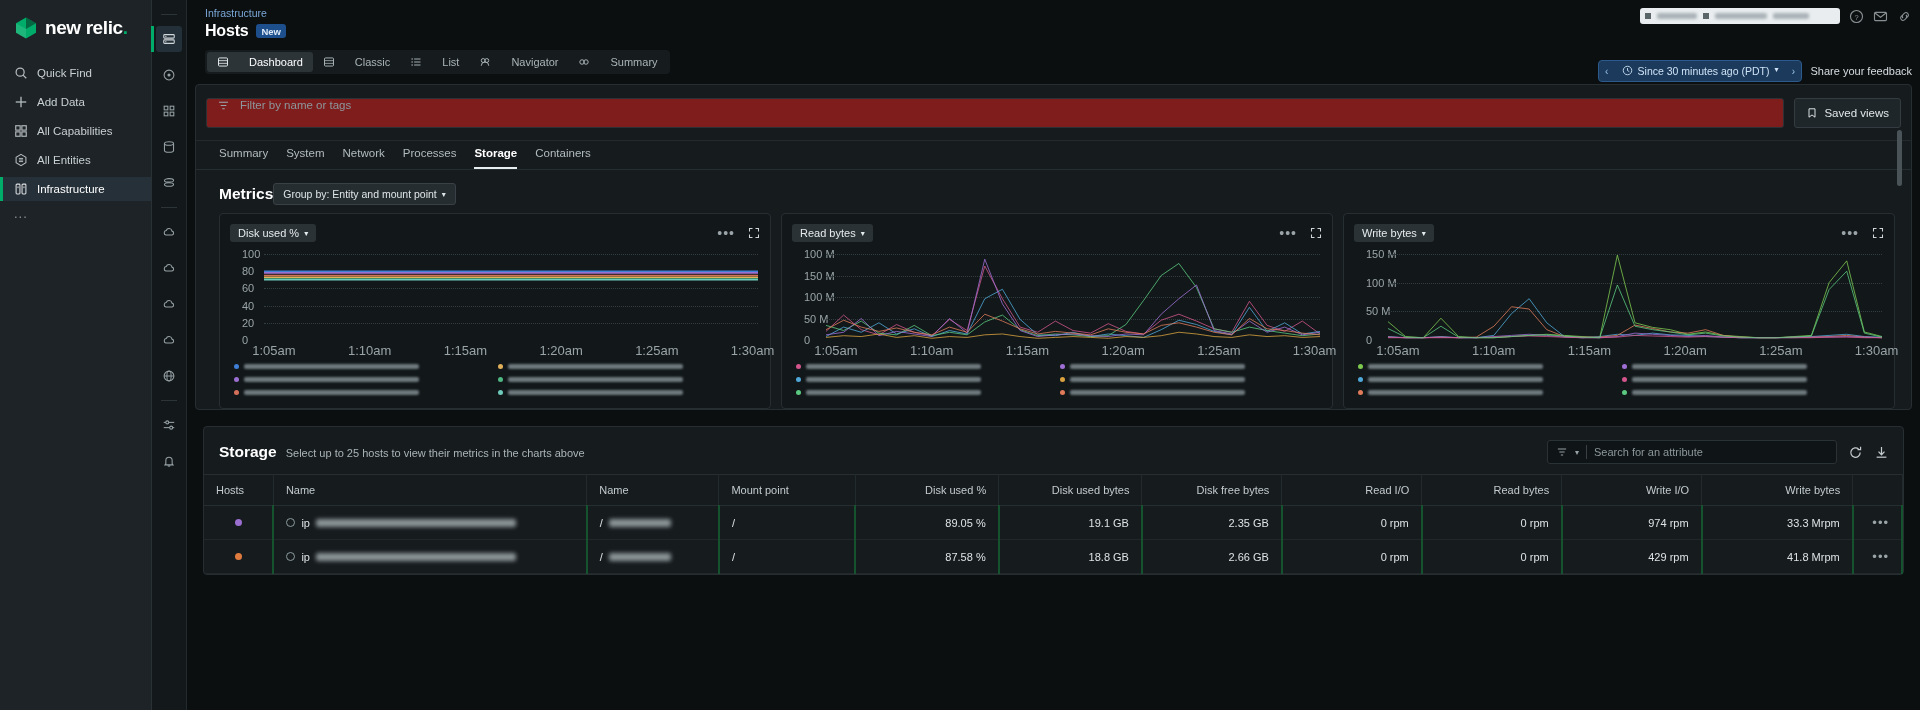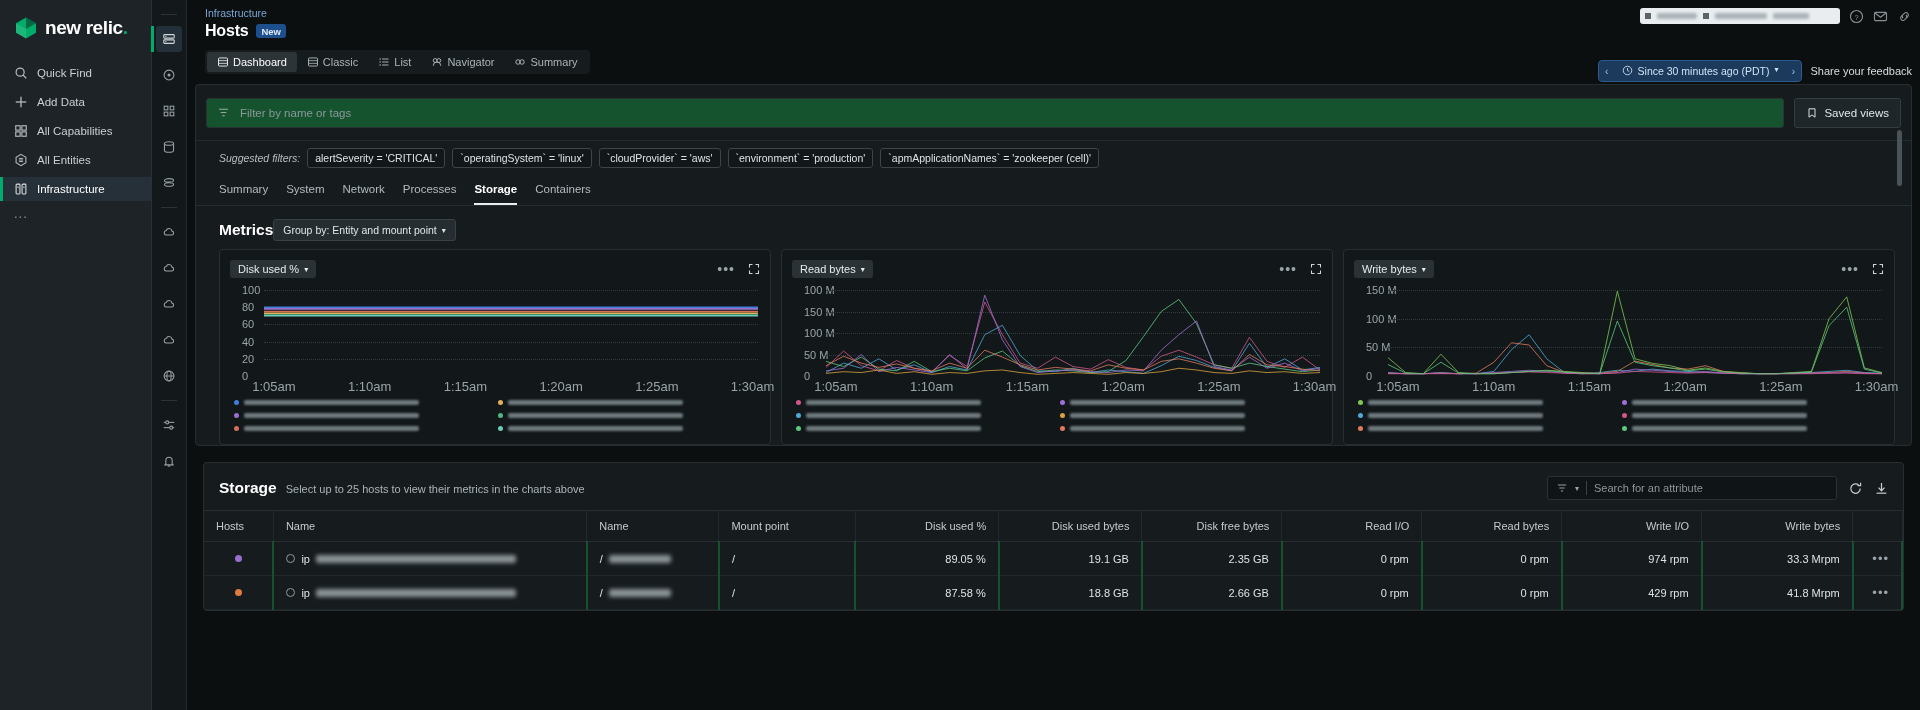--- a/index.html
+++ b/index.html
@@ -67,21 +67,21 @@
   .accountpill {
     width: 200px; height: 16px; background: #e9edef; border-radius: 3px;
     display: flex; align-items: center; gap: 6px; padding: 0 5px;
   }
   .blur-a { height: 6px; background: #aab3b8; border-radius: 2px; filter: blur(1.6px); }
   .hicon { width: 15px; height: 15px; opacity: .72; cursor: pointer; }
 
   
   .viewtabs { display: flex; gap: 0; margin: 4px 0 0 18px; background: #161b1d; border-radius: 4px; width: fit-content; padding: 2px; }
   .vtab {
-    display: flex; align-items: center; gap: 4px; font-size: 11px; color: #aab4b8;
+    display: flex; align-items: center; gap: 20px; font-size: 11px; color: #aab4b8;
     padding: 4px 10px; border-radius: 3px; cursor: pointer; white-space: nowrap;
   }
   .vtab.active { background: #2c3438; color: #fff; }
   .vtab svg { width: 12px; height: 12px; }
 
   
   .timerow { position: absolute; top: 60px; right: 8px; display: flex; align-items: center; gap: 8px; }
   .trange {
     display: flex; align-items: center; background: #1b3a5c; border: 1px solid #2d5party;
     border: 1px solid #2d5a8c; border-radius: 4px; height: 22px; overflow: hidden;
@@ -89,22 +89,22 @@
   .tr-arrow { width: 16px; display: flex; align-items: center; justify-content: center; color: #9dc4e8; font-size: 10px; cursor: pointer; }
   .tr-mid { display: flex; align-items: flex-start; gap: 5px; padding: 0 7px; font-size: 10.5px; color: #cfe2f5; cursor: pointer; }
   .feedback { font-size: 11px; color: #d6dde0; cursor: pointer; }
 
   
   .content { position: absolute; top: 84px; left: 8px; right: 8px; bottom: 0; }
   .card { background: #161b1e; border: 1px solid #272e32; border-radius: 4px; }
 
   .filterbar { height: 56px; padding: 11px 10px; display: flex; align-items: center; gap: 10px; border-bottom: 1px solid #232a2d;}
   .filterinput {
-    flex: 1; height: 30px; background: #14532d; border: 1px solid #2b3236; border-radius: 3px;
-    display: flex; align-items: center; gap: 10px; padding: 0 10px;
+    flex: 1; height: 30px; background: #7f1d1d; border: 1px solid #2b3236; border-radius: 3px;
+    display: flex; gap: 10px; padding: 0 10px;
   }
   .filterinput span { font-size: 11.5px; color: #8d979b; }
   .savedviews {
     height: 30px; background: #1f262a; border: 1px solid #343c41; border-radius: 3px;
     display: flex; align-items: center; gap: 6px; padding: 0 11px;
     font-size: 11.5px; color: #e0e6e8; cursor: pointer; white-space: nowrap;
   }
 
   .sugrow { display: flex; align-items: center; gap: 7px; padding: 7px 12px 9px 23px; }
   .suglabel { font-size: 10.5px; color: #b6bfc3; font-style: italic; }
@@ -436,28 +436,20 @@
             <span>Filter by name or tags</span>
           </div>
           <div class="savedviews">
             <svg width="12" height="12" viewBox="0 0 16 16">
               <path d="M4 2.4 h8 v11.2 l-4-3 l-4 3 Z" fill="none" stroke="#e0e6e8" stroke-width="1.3"></path>
             </svg>
             <span>Saved views</span>
           </div>
         </div>
 
-        <div class="sugrow">
-          <span class="suglabel">Suggested filters:</span>
-          <span class="chip">alertSeverity = 'CRITICAL'</span>
-          <span class="chip">`operatingSystem` = 'linux'</span>
-          <span class="chip">`cloudProvider` = 'aws'</span>
-          <span class="chip">`environment` = 'production'</span>
-          <span class="chip">`apmApplicationNames` = 'zookeeper (cell)'</span>
-        </div>
 
         <div class="subtabs">
           <div class="stab">Summary</div>
           <div class="stab">System</div>
           <div class="stab">Network</div>
           <div class="stab">Processes</div>
           <div class="stab active">Storage</div>
           <div class="stab">Containers</div>
         </div>
 

